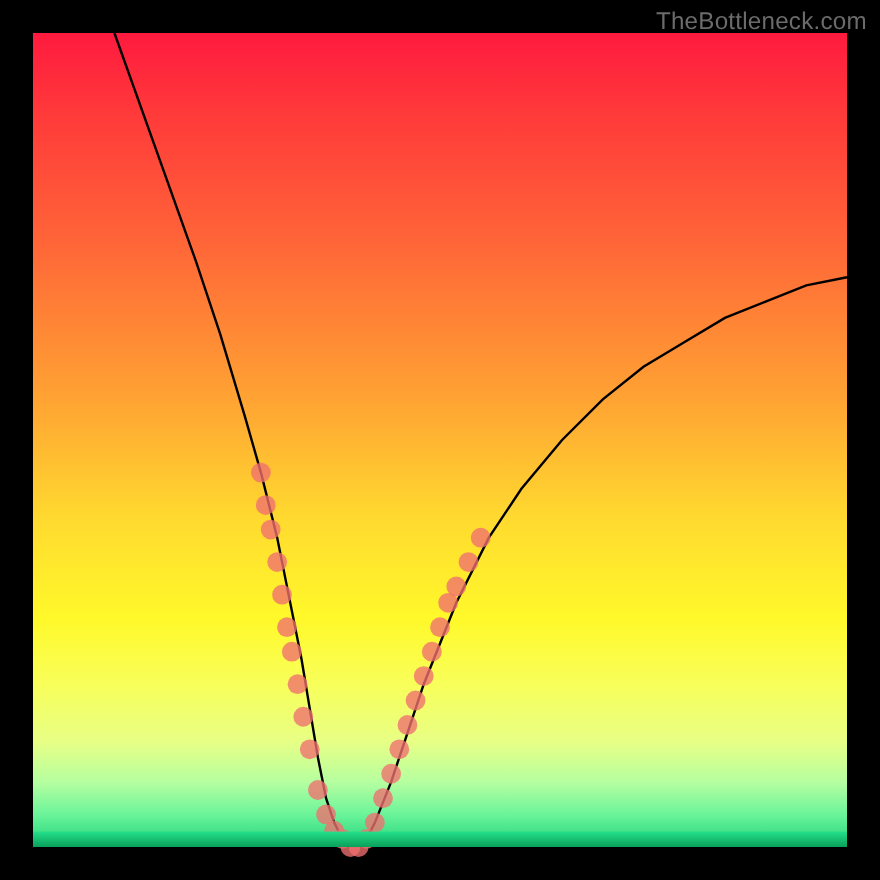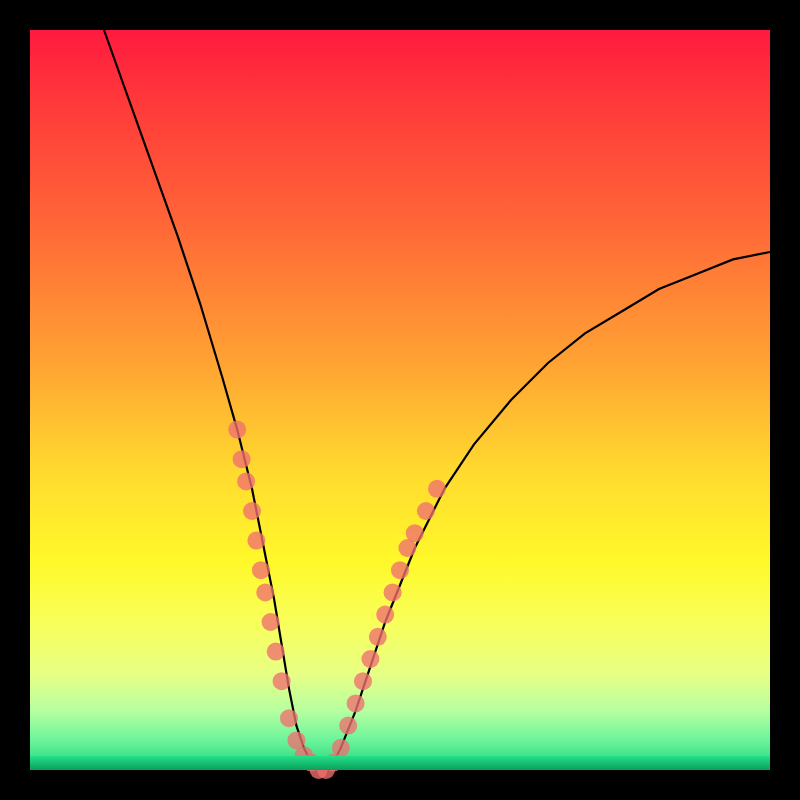--- a/index.html
+++ b/index.html
@@ -112,13 +112,14 @@
           <circle cx="355.2" cy="584.6" r="9" class="dot"></circle>
           <circle cx="362.6" cy="562.4" r="9" class="dot"></circle>
           <circle cx="370.0" cy="540.2" r="9" class="dot"></circle>
           <circle cx="377.4" cy="518.0" r="9" class="dot"></circle>
           <circle cx="384.8" cy="503.2" r="9" class="dot"></circle>
           <circle cx="395.9" cy="481.0" r="9" class="dot"></circle>
           <circle cx="407.0" cy="458.8" r="9" class="dot"></circle>
         </g>
     </svg>
   </div>
+  <div class="watermark">TheBottleneck.com</div>
 </div>
 
 </body></html>

